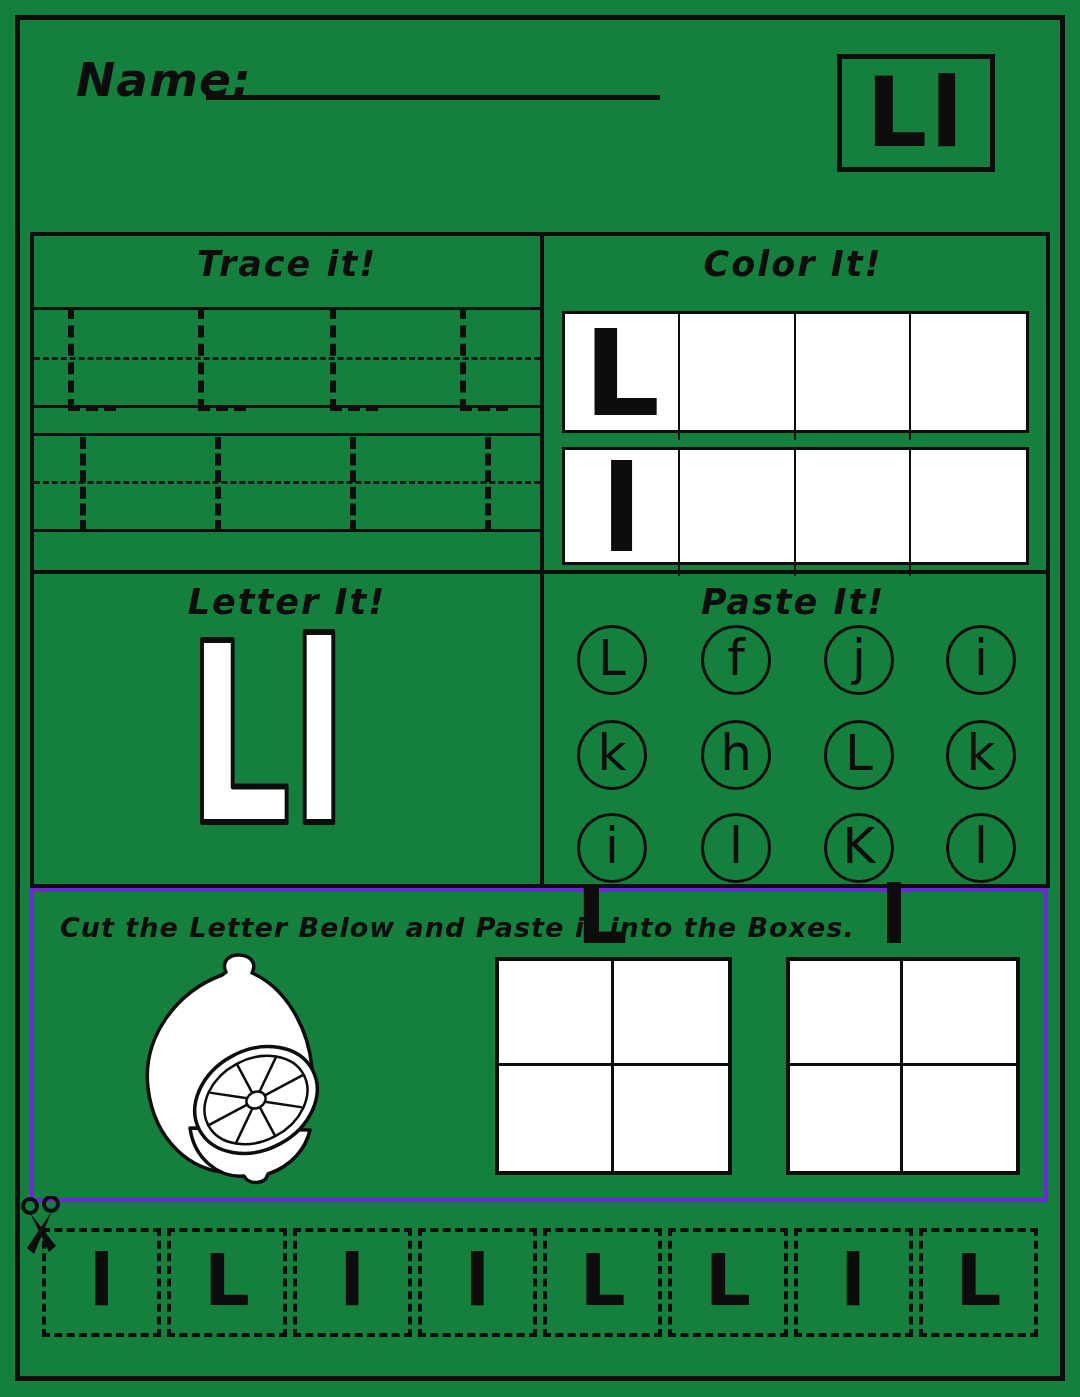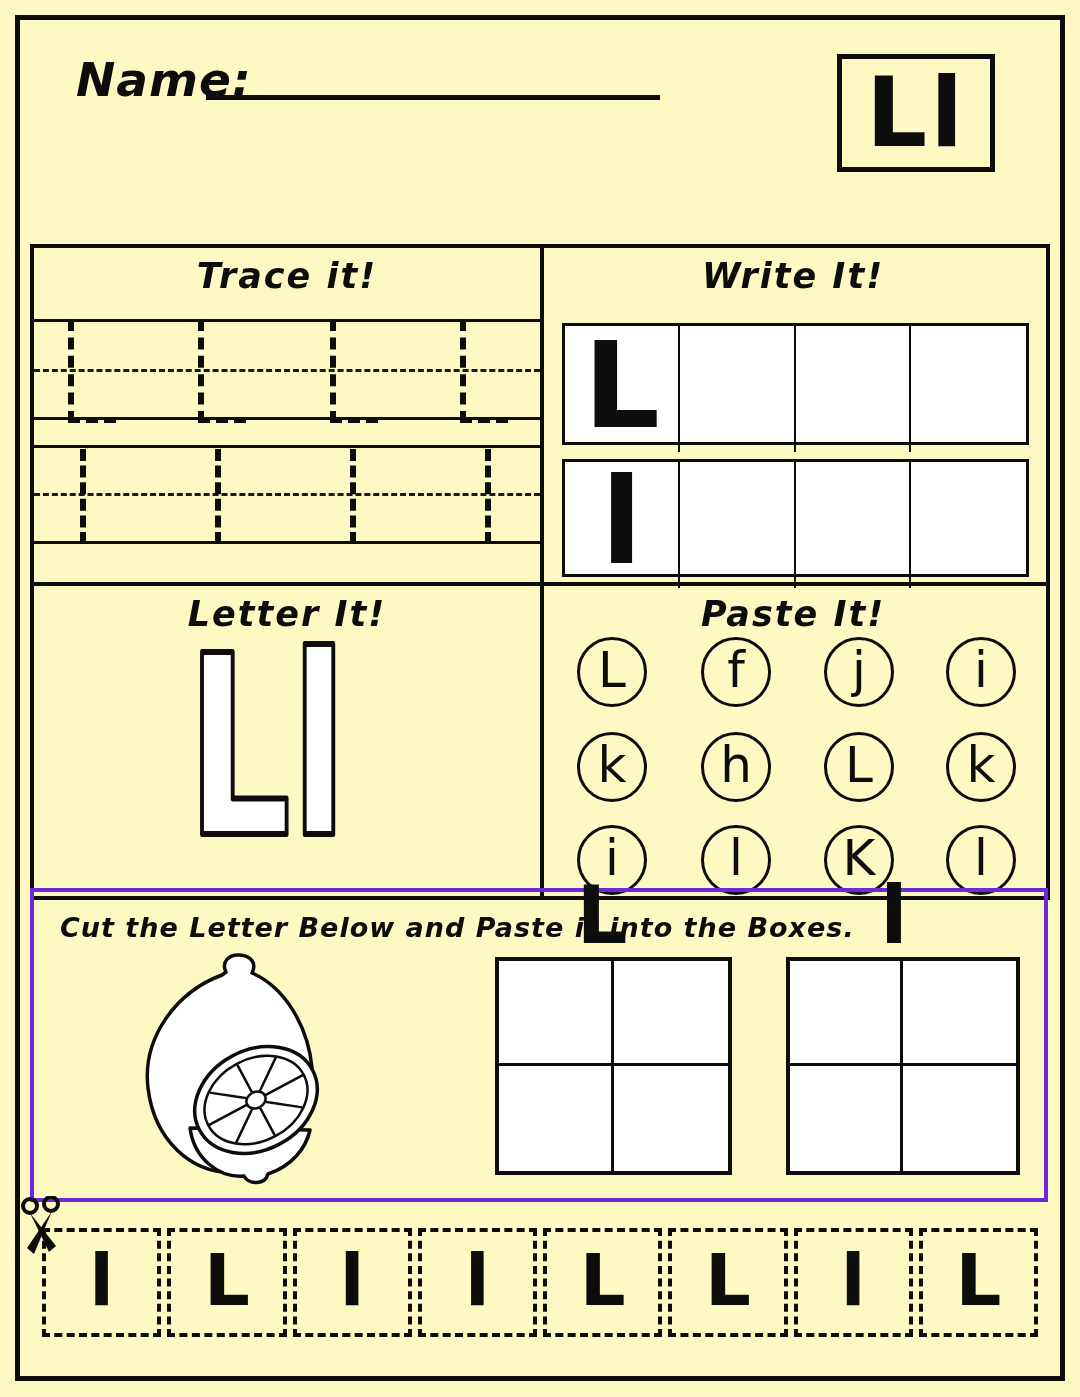--- a/index.html
+++ b/index.html
@@ -1,37 +1,37 @@
 <!DOCTYPE html>
 <html><head>
 <meta charset="utf-8">
 <style>
   * { margin:0; padding:0; box-sizing:border-box; }
   html,body { background:#fff; }
   .page {
-    position:relative; width:1080px; height:1397px; background:#fef9c3;
+    position:relative; width:1080px; height:1397px; background:#15803d;
     font-family:"DejaVu Sans", sans-serif; color:#0d0d0d; overflow:hidden;
   }
   .outer-border {
     position:absolute; left:15px; top:15px; width:1050px; height:1366px;
     border:5px solid #0d0d0d;
   }
   
   .name-label {
     position:absolute; left:76px; top:52px;
     font-size:47px; font-style:italic; font-weight:bold; letter-spacing:1px;
   }
   .name-line { position:absolute; left:206px; top:95px; width:454px; height:5px; background:#0d0d0d; }
   .letter-box {
     position:absolute; left:837px; top:54px; width:158px; height:118px;
     border:5px solid #0d0d0d; display:flex; align-items:center; justify-content:center;
     font-size:96px; font-weight:bold; line-height:1; letter-spacing:3px;
   }
   
-  .main-box { position:absolute; left:30px; top:232px; width:1020px; height:656px; border:4px solid #0d0d0d;margin-top:12px; }
+  .main-box { position:absolute; left:30px; top:232px; width:1020px; height:656px; border:4px solid #0d0d0d; }
   .v-divider { position:absolute; left:506px; top:0; width:4px; height:100%; background:#0d0d0d; }
   .h-divider { position:absolute; left:0; top:334px; width:100%; height:4px; background:#0d0d0d; }
   .quad { position:absolute; }
   .q-trace { left:0; top:0; width:506px; height:334px; }
   .q-write { left:510px; top:0; width:498px; height:334px; }
   .q-color { left:0; top:338px; width:506px; height:310px; }
   .q-find  { left:510px; top:338px; width:498px; height:310px; }
   .q-title {
     position:absolute; top:8px; left:0; width:100%; text-align:center;
     font-size:35px; font-style:italic; font-weight:600; letter-spacing:2px;
@@ -132,21 +132,21 @@
       <div class="tline solid" style="top:197px"></div>
       <div class="tline dashed" style="top:245px"></div>
       <div class="tline solid" style="top:293px"></div>
       <div class="trace-l" style="left:46px;top:201px"></div>
       <div class="trace-l" style="left:181px;top:201px"></div>
       <div class="trace-l" style="left:316px;top:201px"></div>
       <div class="trace-l" style="left:451px;top:201px"></div>
     </div>
 
     <div class="quad q-write">
-      <div class="q-title">Write It!</div>
+      <div class="q-title">Color It!</div>
       <div class="write-grid" style="top:75px;height:122px">
         <div>
             <span class="write-letter">L</span>
           </div>
         <div></div>
         <div></div>
         <div></div>
       </div>
       <div class="write-grid" style="top:211px;height:118px">
         <div>

